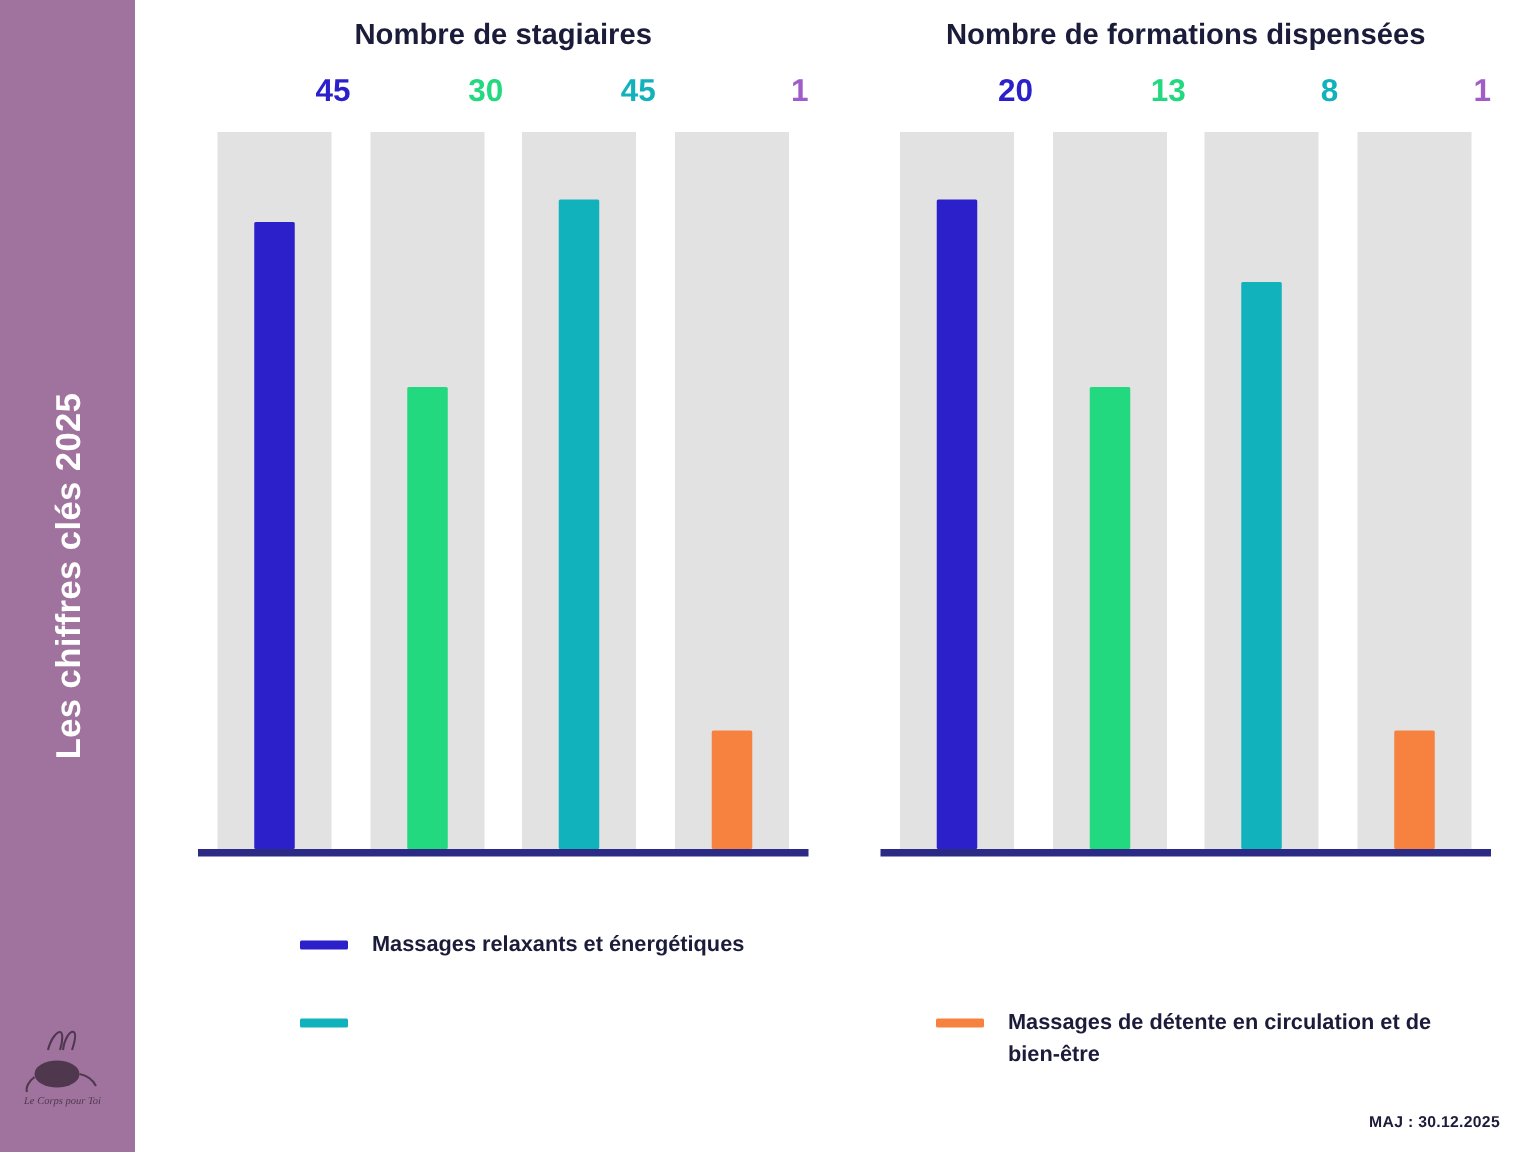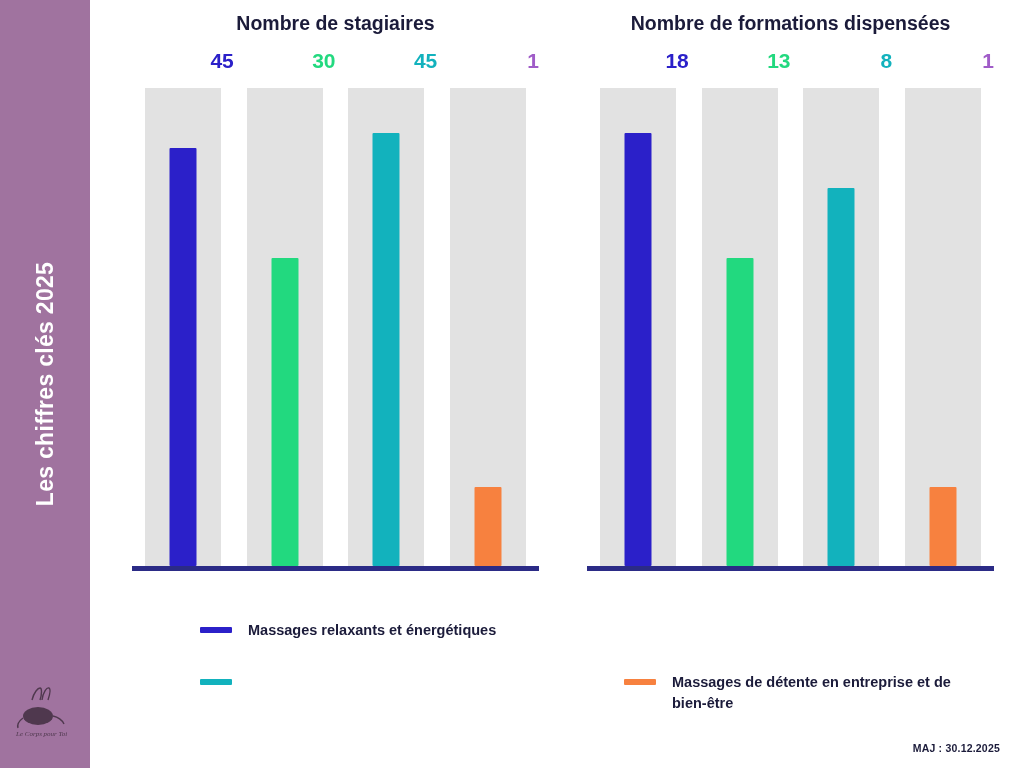--- a/index.html
+++ b/index.html
@@ -215,21 +215,21 @@
           </div>
         </div>
       </div>
       <div class="baseline"></div>
     </div>
 
     <div class="panel right">
       <div class="panel-title">Nombre de formations dispensées</div>
 
       <div class="values-row">
-        <div class="value-cell" style="color:#2b20c9">18</div>
+        <div class="value-cell" style="color:#2b20c9">20</div>
         <div class="value-cell" style="color:#22d97f">13</div>
         <div class="value-cell" style="color:#12b2bd">8</div>
         <div class="value-cell" style="color:#a05cc8">1</div>
       </div>
 
       <div class="plot">
         <div class="track-row">
           <div class="col">
             <div class="track"></div>
             <div class="bar" style="height:90.5%;background:#2b20c9"></div>
@@ -255,18 +255,18 @@
   <div class="legend">
     <div class="legend-item i0">
       <span class="swatch" style="background:#2b20c9"></span>
       <span class="legend-label">Massages relaxants et énergétiques</span>
     </div>
     <div class="legend-item i2">
       <span class="swatch" style="background:#12b2bd"></span>
     </div>
     <div class="legend-item i3">
       <span class="swatch" style="background:#f7813f"></span>
-      <span class="legend-label">Massages de détente en entreprise et de bien-être</span>
+      <span class="legend-label">Massages de détente en circulation et de bien-être</span>
     </div>
   </div>
 
   <div class="maj">MAJ : 30.12.2025</div>
 </div>
 
 </body></html>

